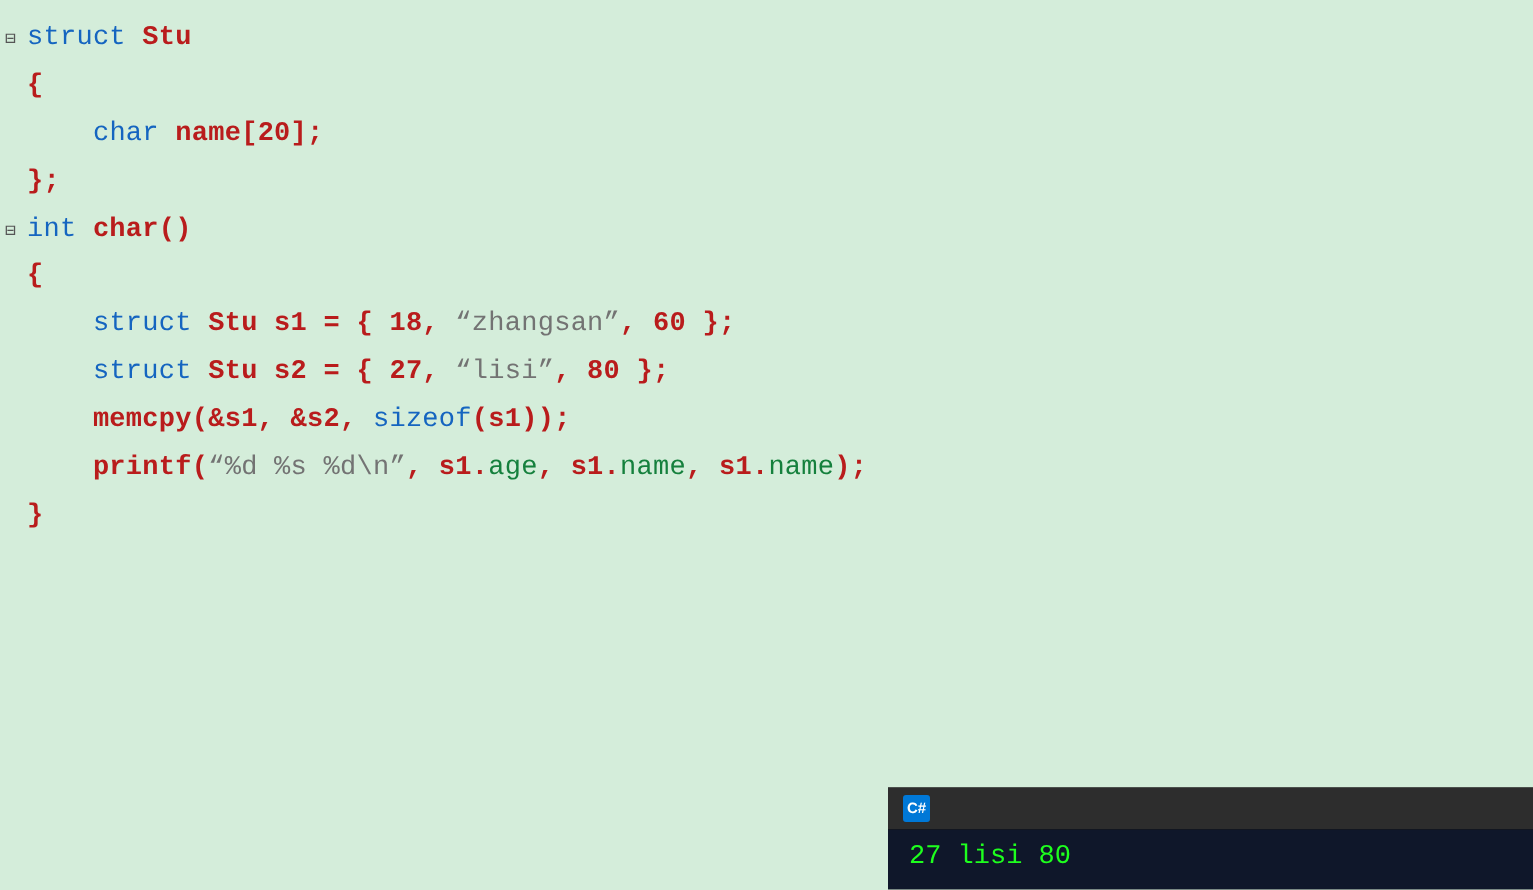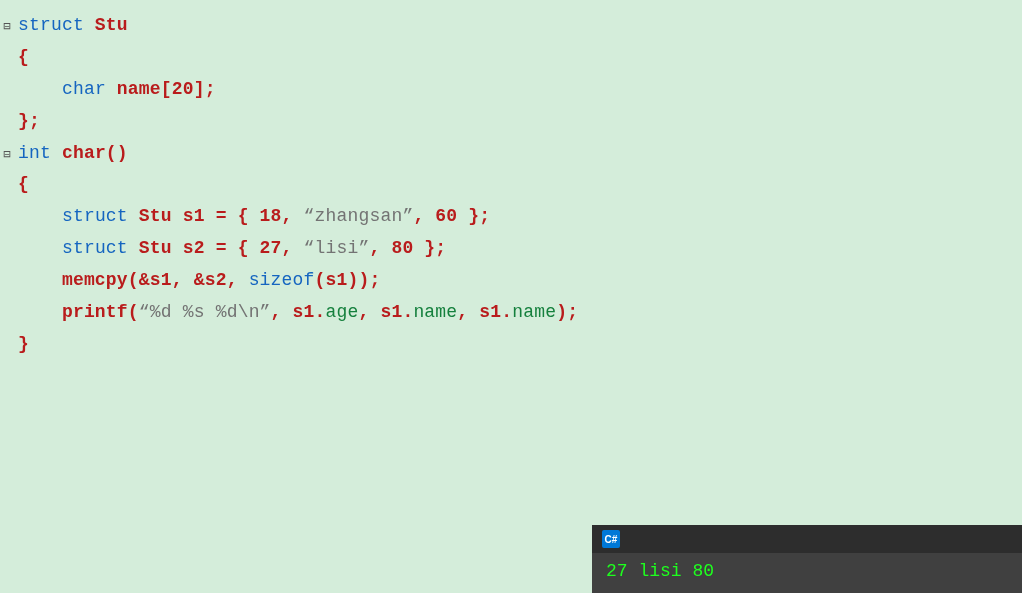--- a/index.html
+++ b/index.html
@@ -84,21 +84,21 @@
       align-items: center;
       justify-content: center;
       font-size: 10px;
       font-weight: bold;
       color: white;
       border-radius: 2px;
       flex-shrink: 0;
     }
 
     .console-body {
-      background-color: #404040;
+      background-color: #0f172a;
       color: #1eff1e;
       font-family: 'Courier New', monospace;
       font-size: 18px;
       padding: 8px 14px;
       min-height: 40px;
     }
   </style>
 </head>
 <body>
 

